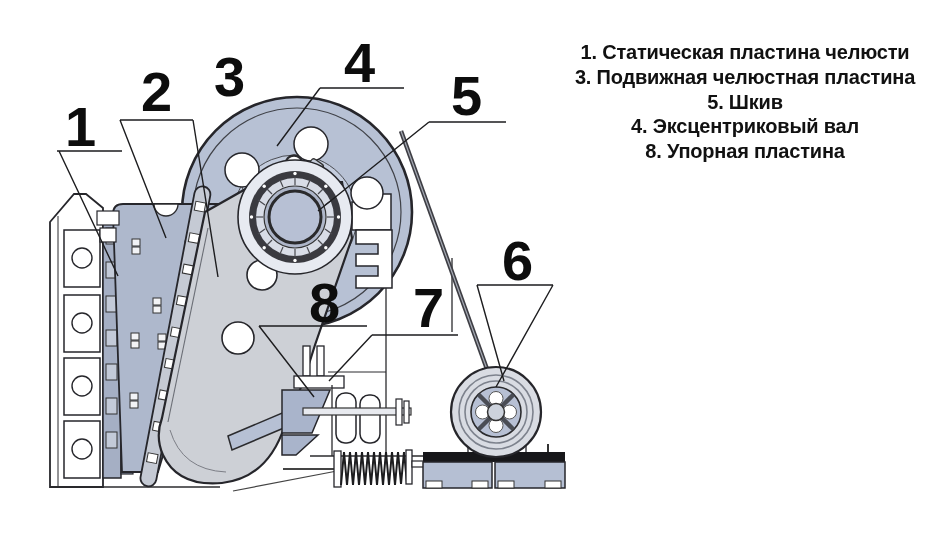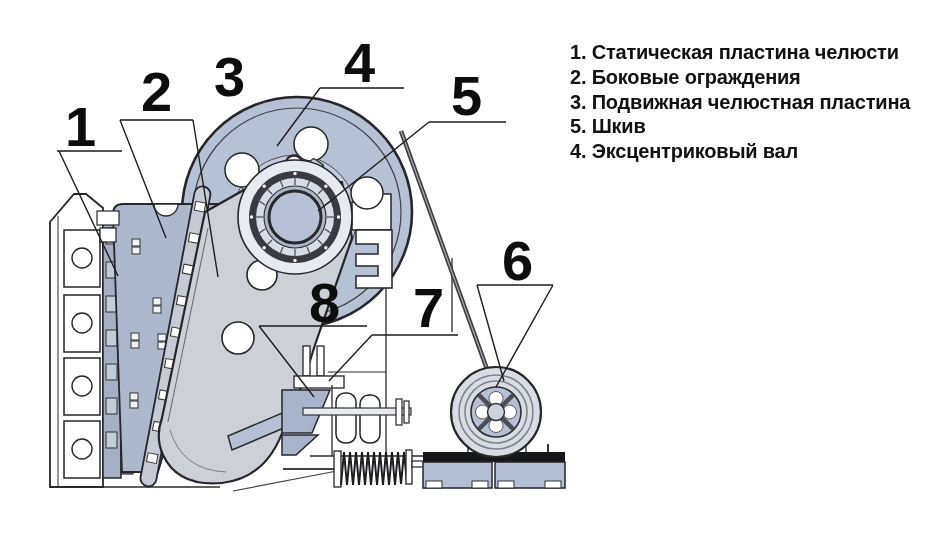--- a/index.html
+++ b/index.html
@@ -6,21 +6,21 @@
     --part_blue:#b7c1d4; --guard_blue:#aeb8cc; --jaw_gray:#cdd0d6; --strip_gray:#c5cad4;
     --rail_blue:#a5afc4; --corr_blue:#959fb6; --wedge_blue:#a9b4cb; --motor_blue:#b5bfd3;
     --pulley_ring:#d9dce3; --hub_blue:#b7c0d4; --housing:#e7eaf1; --ink:#26262b; --bg:#ffffff;
   }
   html,body{margin:0;padding:0;}
   body{font-family:"Liberation Sans",sans-serif;background:#fff;}
   .stage{position:relative;width:930px;height:560px;background:var(--bg);overflow:hidden;}
   .stage svg{position:absolute;left:0;top:0;}
   .callout{position:absolute;transform:translate(-50%,-50%);font-size:56px;font-weight:bold;
            color:#0d0d0d;line-height:1;letter-spacing:-1px;}
-  .legend{position:absolute;left:570px;top:40px;width:350px;}
+  .legend{position:absolute;left:570px;top:40px;width:350px;text-align:center;}
   .legend .li{font-size:20px;font-weight:bold;color:#111;line-height:24.8px;letter-spacing:-0.2px;white-space:nowrap;}
   
   .oln{stroke:var(--ink);}
   .f-fly{fill:var(--part_blue);} .f-guard{fill:var(--guard_blue);} .f-jaw{fill:var(--jaw_gray);}
   .f-strip{fill:var(--strip_gray);} .f-rail{fill:var(--rail_blue);} .f-corr{fill:var(--corr_blue);}
   .f-wedge{fill:var(--wedge_blue);} .f-motor{fill:var(--motor_blue);} .f-ring{fill:var(--pulley_ring);}
   .f-hub{fill:var(--hub_blue);} .f-house{fill:var(--housing);} .f-w{fill:#fff;}
   .leader{stroke:#1d1d1f;stroke-width:1.4;fill:none;}
 </style>
 </head>
@@ -251,19 +251,19 @@
 <div class="callout" style="left:156px;top:92px">2</div>
 <div class="callout" style="left:229px;top:77px">3</div>
 <div class="callout" style="left:359px;top:63px">4</div>
 <div class="callout" style="left:466px;top:96px">5</div>
 <div class="callout" style="left:517px;top:261px">6</div>
 <div class="callout" style="left:428px;top:308px">7</div>
 <div class="callout" style="left:324px;top:303px">8</div>
 
 <div class="legend">
   <div class="li">1. Статическая пластина челюсти</div>
-  <div class="li">2. Боковые ограждения</div>
   <div class="li">3. Подвижная челюстная пластина</div>
   <div class="li">5. Шкив</div>
   <div class="li">4. Эксцентриковый вал</div>
+  <div class="li">8. Упорная пластина</div>
 </div>
 
 </div>
 
 </body></html>

